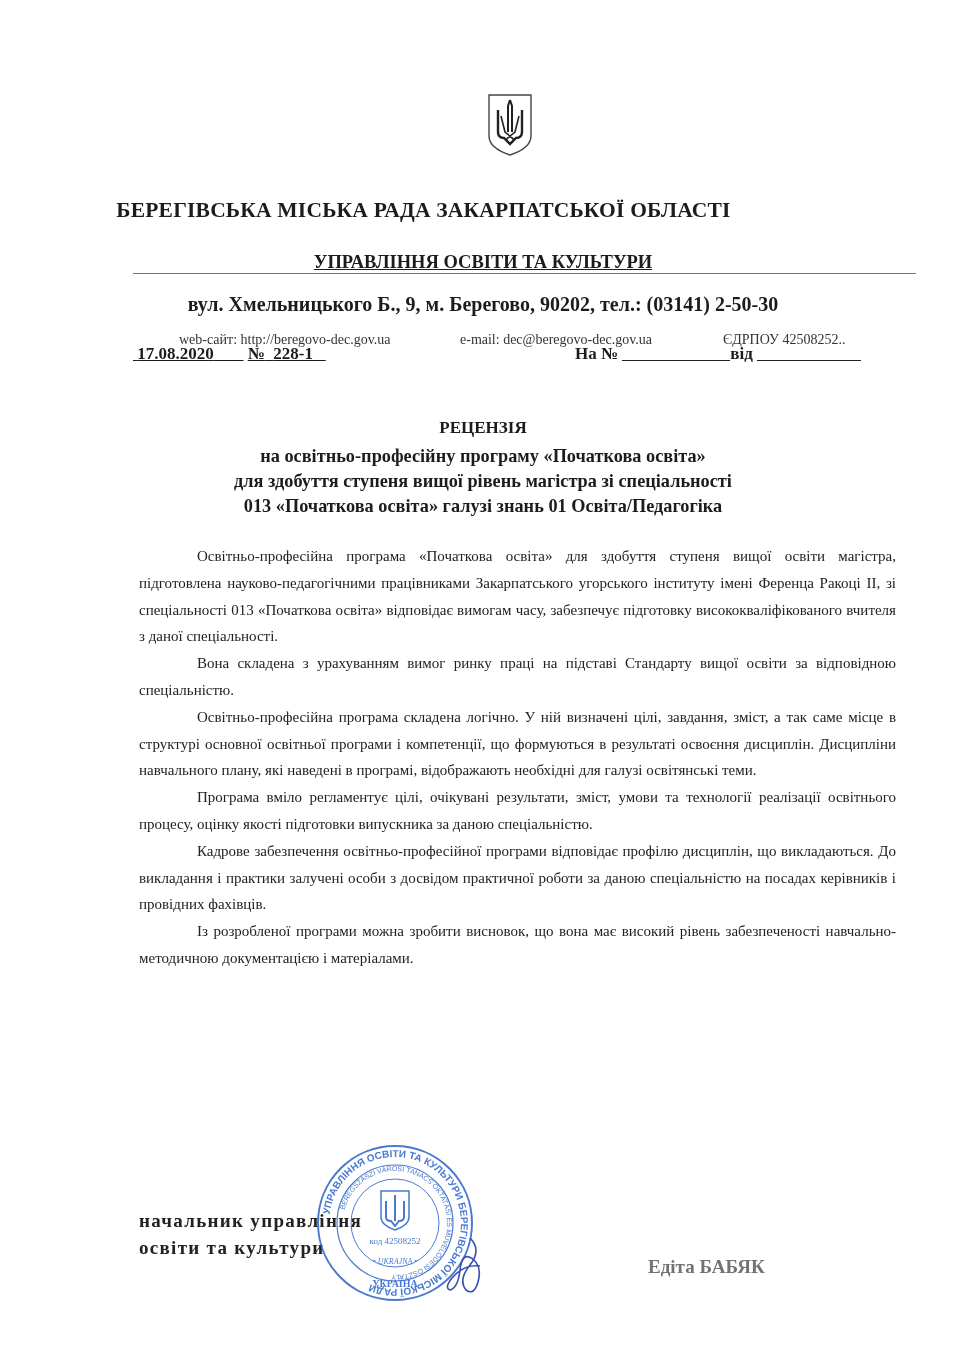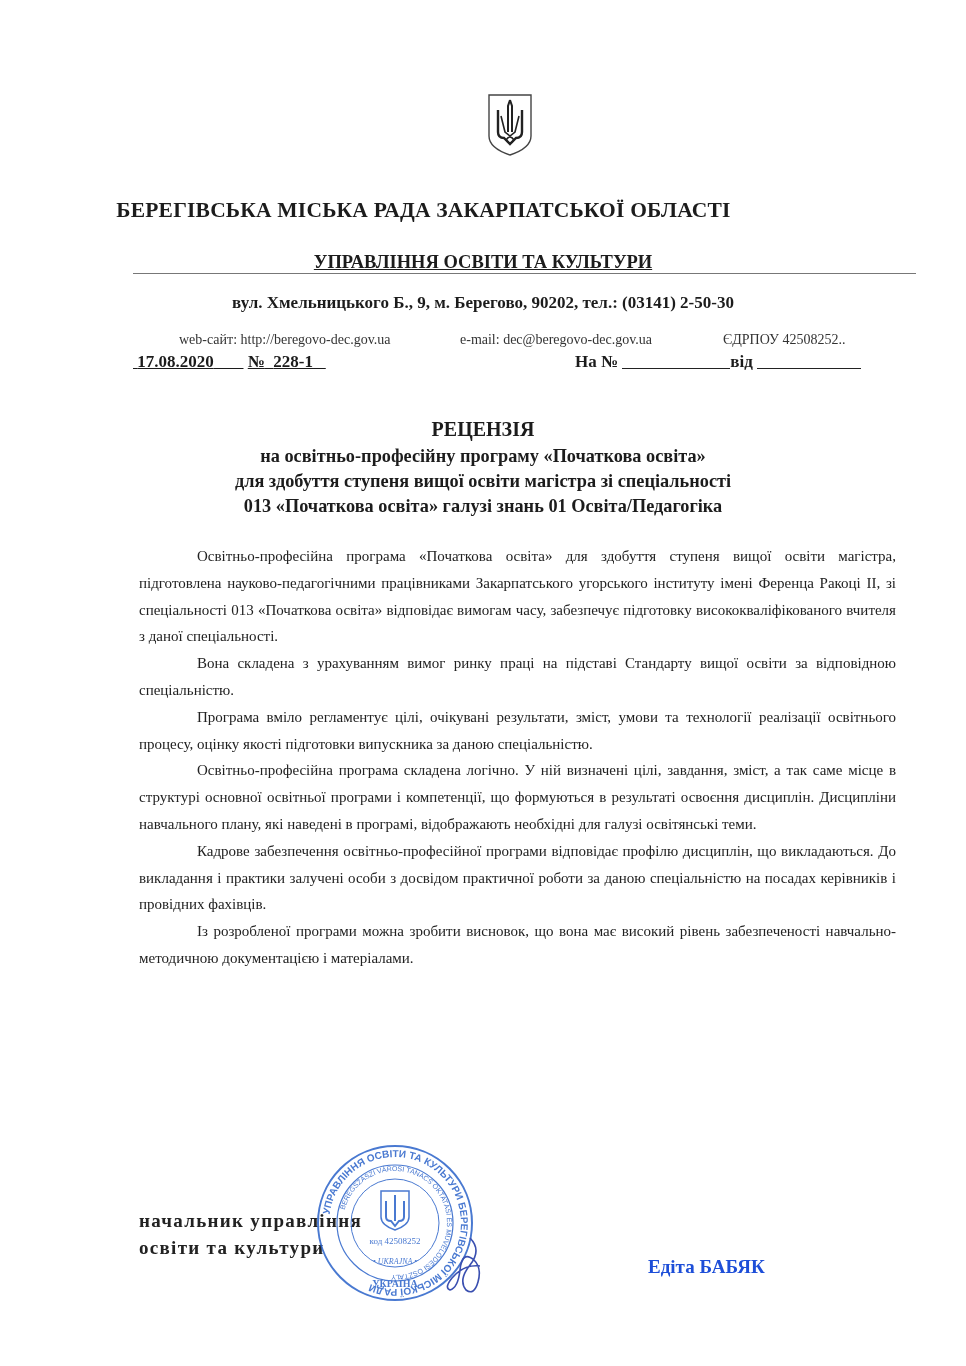--- a/index.html
+++ b/index.html
@@ -3,31 +3,31 @@
 <meta charset="utf-8">
 <style>
   html, body { margin:0; padding:0; background:#ffffff; }
   body { width:966px; height:1366px; position:relative; overflow:hidden;
          font-family:"Liberation Serif", "DejaVu Serif", serif; color:#1c1c1c; }
   .abs { position:absolute; }
   .emblem { left:486px; top:92px; width:48px; height:66px; }
   .org { left:0; width:847px; top:198px; text-align:center; font-weight:bold; font-size:21.5px; letter-spacing:0.2px; }
   .dept { left:0; width:966px; top:252px; text-align:center; font-weight:bold; font-size:18.5px; text-decoration:underline; }
   .rule { left:133px; top:273px; width:783px; height:0; border-top:1px solid #777; }
-  .addr { left:0; width:966px; top:293px; text-align:center; font-weight:bold; font-size:17px; }
+  .addr { left:0; width:966px; top:293px; text-align:center; font-weight:bold; font-size:20px; }
   .contacts { left:172px; top:316px; font-size:14px; color:#333; white-space:pre; }
   .contacts span { display:inline-block; }
-  .refrow { top:352px; font-weight:bold; font-size:17px;font-family:Liberation Serif, serif; }
+  .refrow { top:344px; font-weight:bold; font-size:17px;font-family:Liberation Serif, serif; }
   .u { text-decoration:underline; }
-  .title { left:0; width:966px; top:418px; text-align:center; font-weight:bold; font-size:20px; }
+  .title { left:0; width:966px; top:418px; text-align:center; font-weight:bold; font-size:17px; }
   .subtitle { left:0; width:966px; top:444px; text-align:center; font-weight:bold; font-size:18.3px; line-height:25px; }
   .body { left:139px; width:757px; top:543px; font-size:15px; line-height:26.8px; text-align:justify; color:#222; }
   .body p { margin:0; text-indent:58px; }
   .sig-left { left:139px; top:1207px; font-weight:bold; font-size:19px; line-height:27px; letter-spacing:1.3px; color:#222; }
-  .sig-name { left:648px; top:1256px; font-weight:bold; font-size:19px; color:#1d4ed8; }
+  .sig-name { left:648px; top:1256px; font-weight:bold; font-size:19px; color:#737373; }
   .stamp { left:315px; top:1143px; width:160px; height:160px; opacity:0.85; }
   .signature { left:430px; top:1230px; width:70px; height:70px; }
 </style>
 </head>
 <body>
 
 <div class="abs emblem">
   <svg width="48" height="66" viewBox="0 0 48 66">
     <path d="M3 3 H45 V44 Q45 56 24 63 Q3 56 3 44 Z" fill="none" stroke="#444" stroke-width="1.4"></path>
     <path d="M24 8 L26 14 L26 40 M24 8 L22 14 L22 40" fill="none" stroke="#222" stroke-width="2"></path>
@@ -52,29 +52,29 @@
 </div>
 <div class="abs refrow" style="left:575px">
   <span>На №</span>
   <span class="u" style="display:inline-block;width:108px;border-bottom:1.5px solid #222;text-decoration:none;height:16px;vertical-align:-2px"></span><span>від</span>
   <span style="display:inline-block;width:104px;border-bottom:1.5px solid #222;height:16px;vertical-align:-2px"></span>
 </div>
 
 <div class="abs title">РЕЦЕНЗІЯ</div>
 <div class="abs subtitle">
   <div>на освітньо-професійну програму «Початкова освіта»</div>
-  <div>для здобуття ступеня вищої освіти магістра зі спеціальності</div>
+  <div>для здобуття ступеня вищої рівень магістра зі спеціальності</div>
   <div>013 «Початкова освіта» галузі знань 01 Освіта/Педагогіка</div>
 </div>
 
 <div class="abs body">
   <p>Освітньо-професійна програма «Початкова освіта» для здобуття ступеня вищої освіти магістра, підготовлена науково-педагогічними працівниками Закарпатського угорського інституту імені Ференца Ракоці ІІ, зі спеціальності 013 «Початкова освіта» відповідає вимогам часу,  забезпечує підготовку висококваліфікованого вчителя з даної спеціальності.</p>
   <p>Вона складена з урахуванням вимог ринку праці на підставі Стандарту вищої освіти за відповідною спеціальністю.</p>
+  <p>Освітньо-професійна програма складена логічно. У ній визначені цілі, завдання, зміст, а так саме місце в структурі основної освітньої програми і компетенції, що формуються в результаті освоєння дисциплін. Дисципліни навчального плану, які наведені в програмі, відображають необхідні для галузі освітянські теми.</p>
   <p>Програма вміло регламентує цілі, очікувані результати, зміст, умови та технології реалізації освітнього процесу, оцінку якості підготовки випускника за даною спеціальністю.</p>
-  <p>Освітньо-професійна програма складена логічно. У ній визначені цілі, завдання, зміст, а так саме місце в структурі основної освітньої програми і компетенції, що формуються в результаті освоєння дисциплін. Дисципліни навчального плану, які наведені в програмі, відображають необхідні для галузі освітянські теми.</p>
   <p>Кадрове забезпечення освітньо-професійної програми відповідає профілю дисциплін, що викладаються. До викладання і практики залучені особи з досвідом практичної роботи за даною спеціальністю на посадах керівників і провідних фахівців.</p>
   <p>Із розробленої програми можна зробити висновок, що вона має високий рівень забезпеченості навчально-методичною документацією і матеріалами.</p>
 </div>
 
 <div class="abs sig-left">
   <div>начальник управління</div>
   <div>освіти та культури</div>
 </div>
 <div class="abs sig-name">Едіта БАБЯК</div>
 

